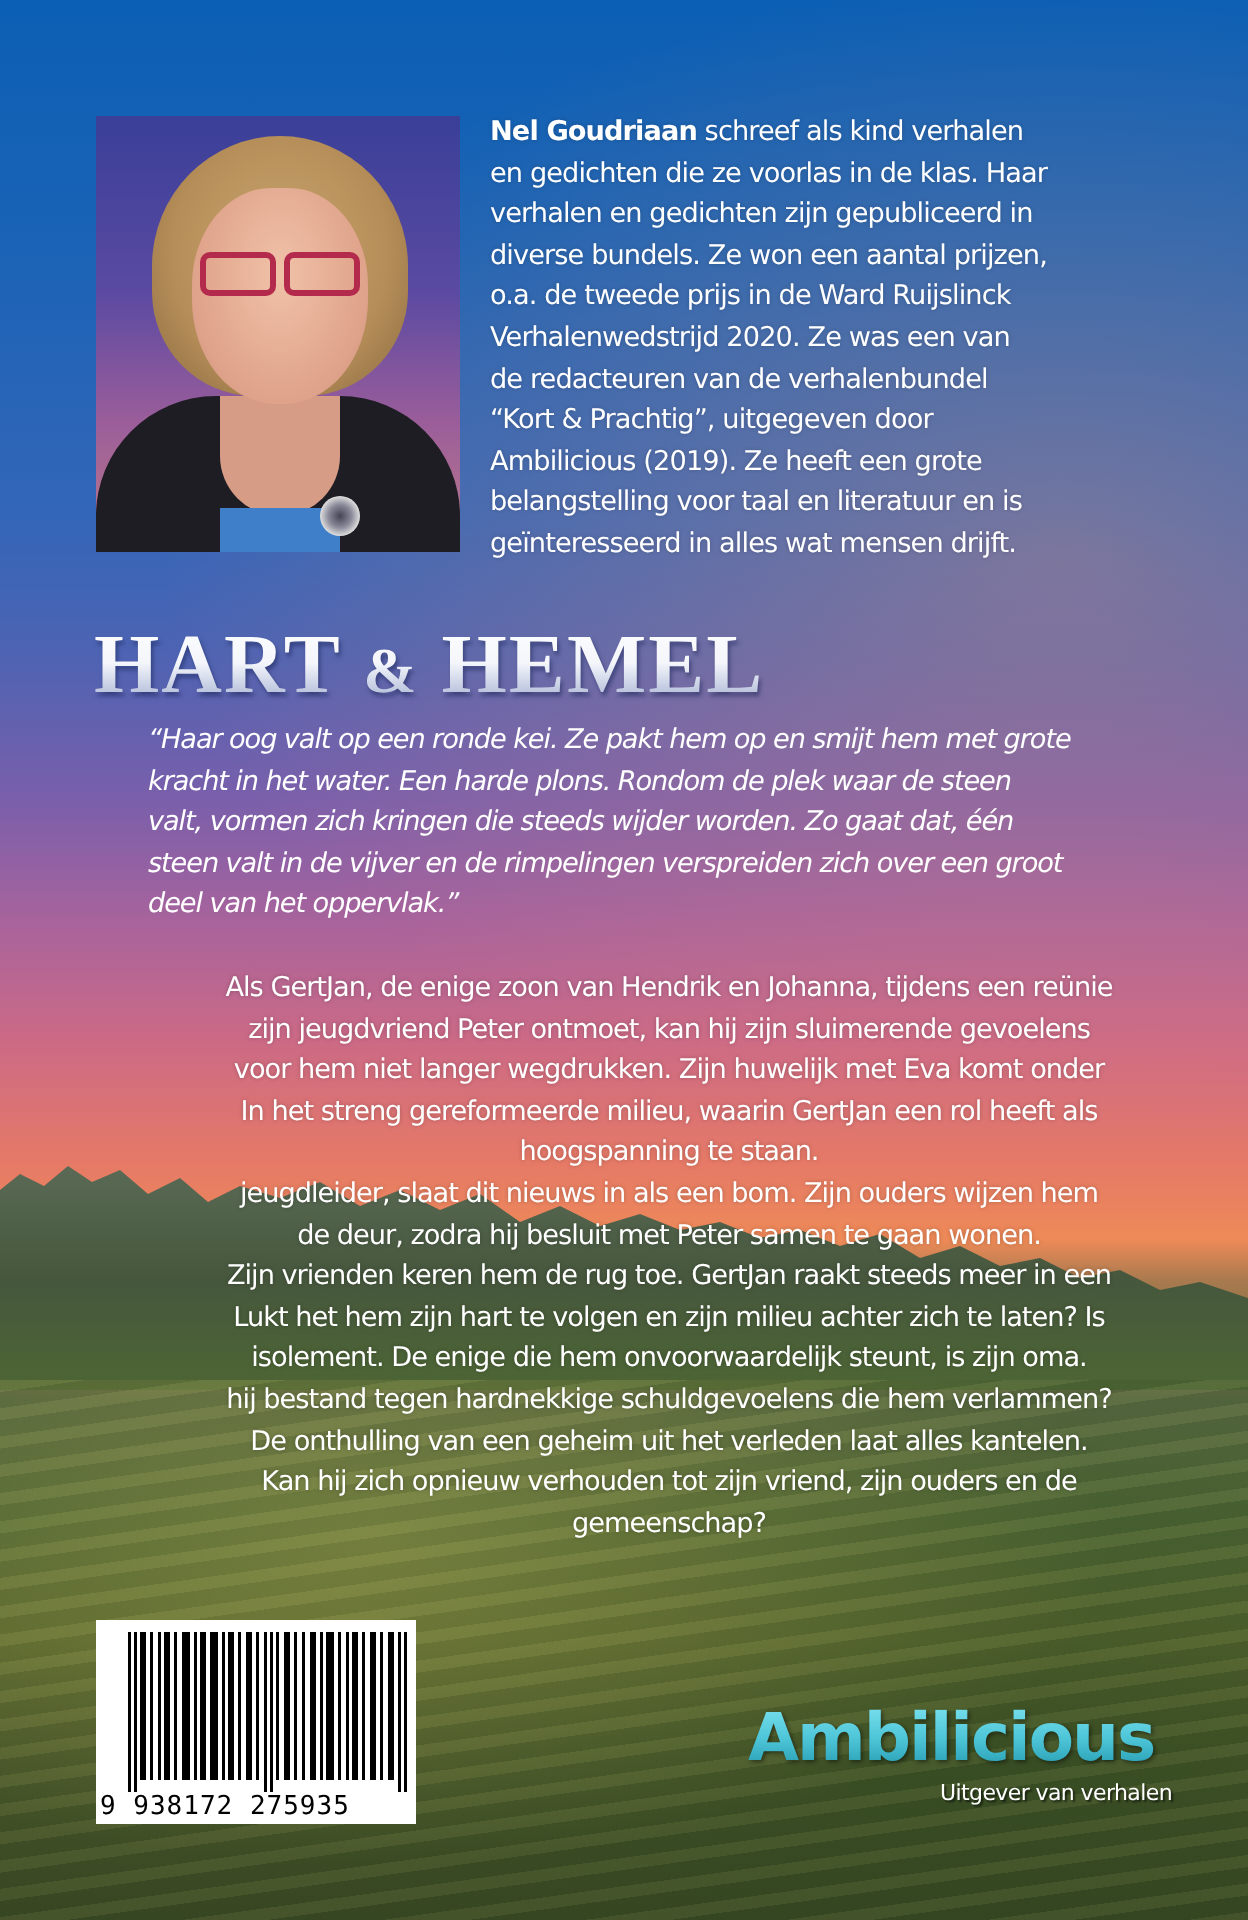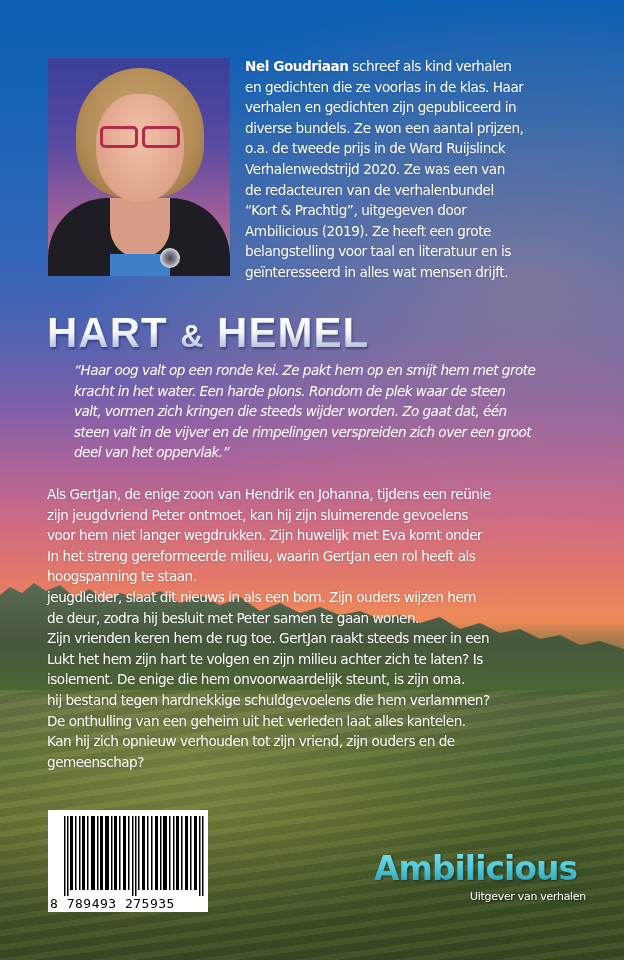--- a/index.html
+++ b/index.html
@@ -84,39 +84,40 @@
     .bio {
       position: absolute; left: 245px; top: 56px; width: 370px;
       font-family: "DejaVu Sans", sans-serif; font-size: 13.6px; line-height: 20.6px;
       letter-spacing: -0.45px;
       text-shadow: 0 0 2px rgba(0,0,0,0.2);
     }
     .bio b { font-weight: bold; }
 
     .title {
       position: absolute; left: 47px; top: 308px;
-      font-family: Liberation Sans, sans-serif; font-weight: bold; font-size: 42px; letter-spacing: 1px;
+      font-family: Liberation Serif, serif; font-weight: bold; font-size: 42px; letter-spacing: 1px;
       line-height: 50px;
       background: linear-gradient(180deg, #ffffff 0%, #f4f6fb 45%, #b8c2dc 75%, #8f9cc4 100%);
       -webkit-background-clip: text; background-clip: text; color: transparent;
       filter: drop-shadow(1px 2px 1px rgba(20,30,80,0.5));
     }
     .title .amp { font-size: 32px; }
 
     .quote {
       position: absolute; left: 47px; top: 360px; width: 575px;
       font-family: "DejaVu Sans", sans-serif; font-style: italic; font-size: 13.6px; line-height: 20.6px;
       letter-spacing: -0.55px;
       margin-left: 27px;
     }
     .blurb {
       position: absolute; left: 47px; top: 484px; width: 575px;
       font-family: "DejaVu Sans", sans-serif; font-size: 13.6px; line-height: 20.6px;
       letter-spacing: -0.5px;
       text-shadow: 0 0 2px rgba(0,0,0,0.25);
+      text-align: center;
     }
     .blurb p { margin: 0; }
 
     .barcode {
       position: absolute; left: 48px; top: 810px; width: 160px; height: 102px;
       background: #ffffff; color: #000;
     }
     .barcode-bars {
       position: absolute; left: 16px; top: 6px; width: 140px; height: 80px;
     }
@@ -252,19 +253,19 @@
       <rect x="109" y="0" width="1.5" height="74"></rect>
         <rect x="112" y="0" width="3" height="74"></rect>
       <rect x="117" y="0" width="1.5" height="74"></rect>
         <rect x="121" y="0" width="3" height="74"></rect>
       <rect x="126" y="0" width="1.5" height="74"></rect>
         <rect x="130" y="0" width="3" height="74"></rect>
       <rect x="135" y="0" width="1.5" height="80"></rect>
         <rect x="138" y="0" width="1.5" height="80"></rect>
     </g>
   </svg>
-  <div class="barcode-digits">8 789493 275935</div>
+  <div class="barcode-digits">9 938172 275935</div>
 </div>
 
 <div class="publisher">
   <div class="publisher-name">Ambilicious</div>
   <div class="publisher-tagline">Uitgever van verhalen</div>
 </div>
 
 </body></html>

